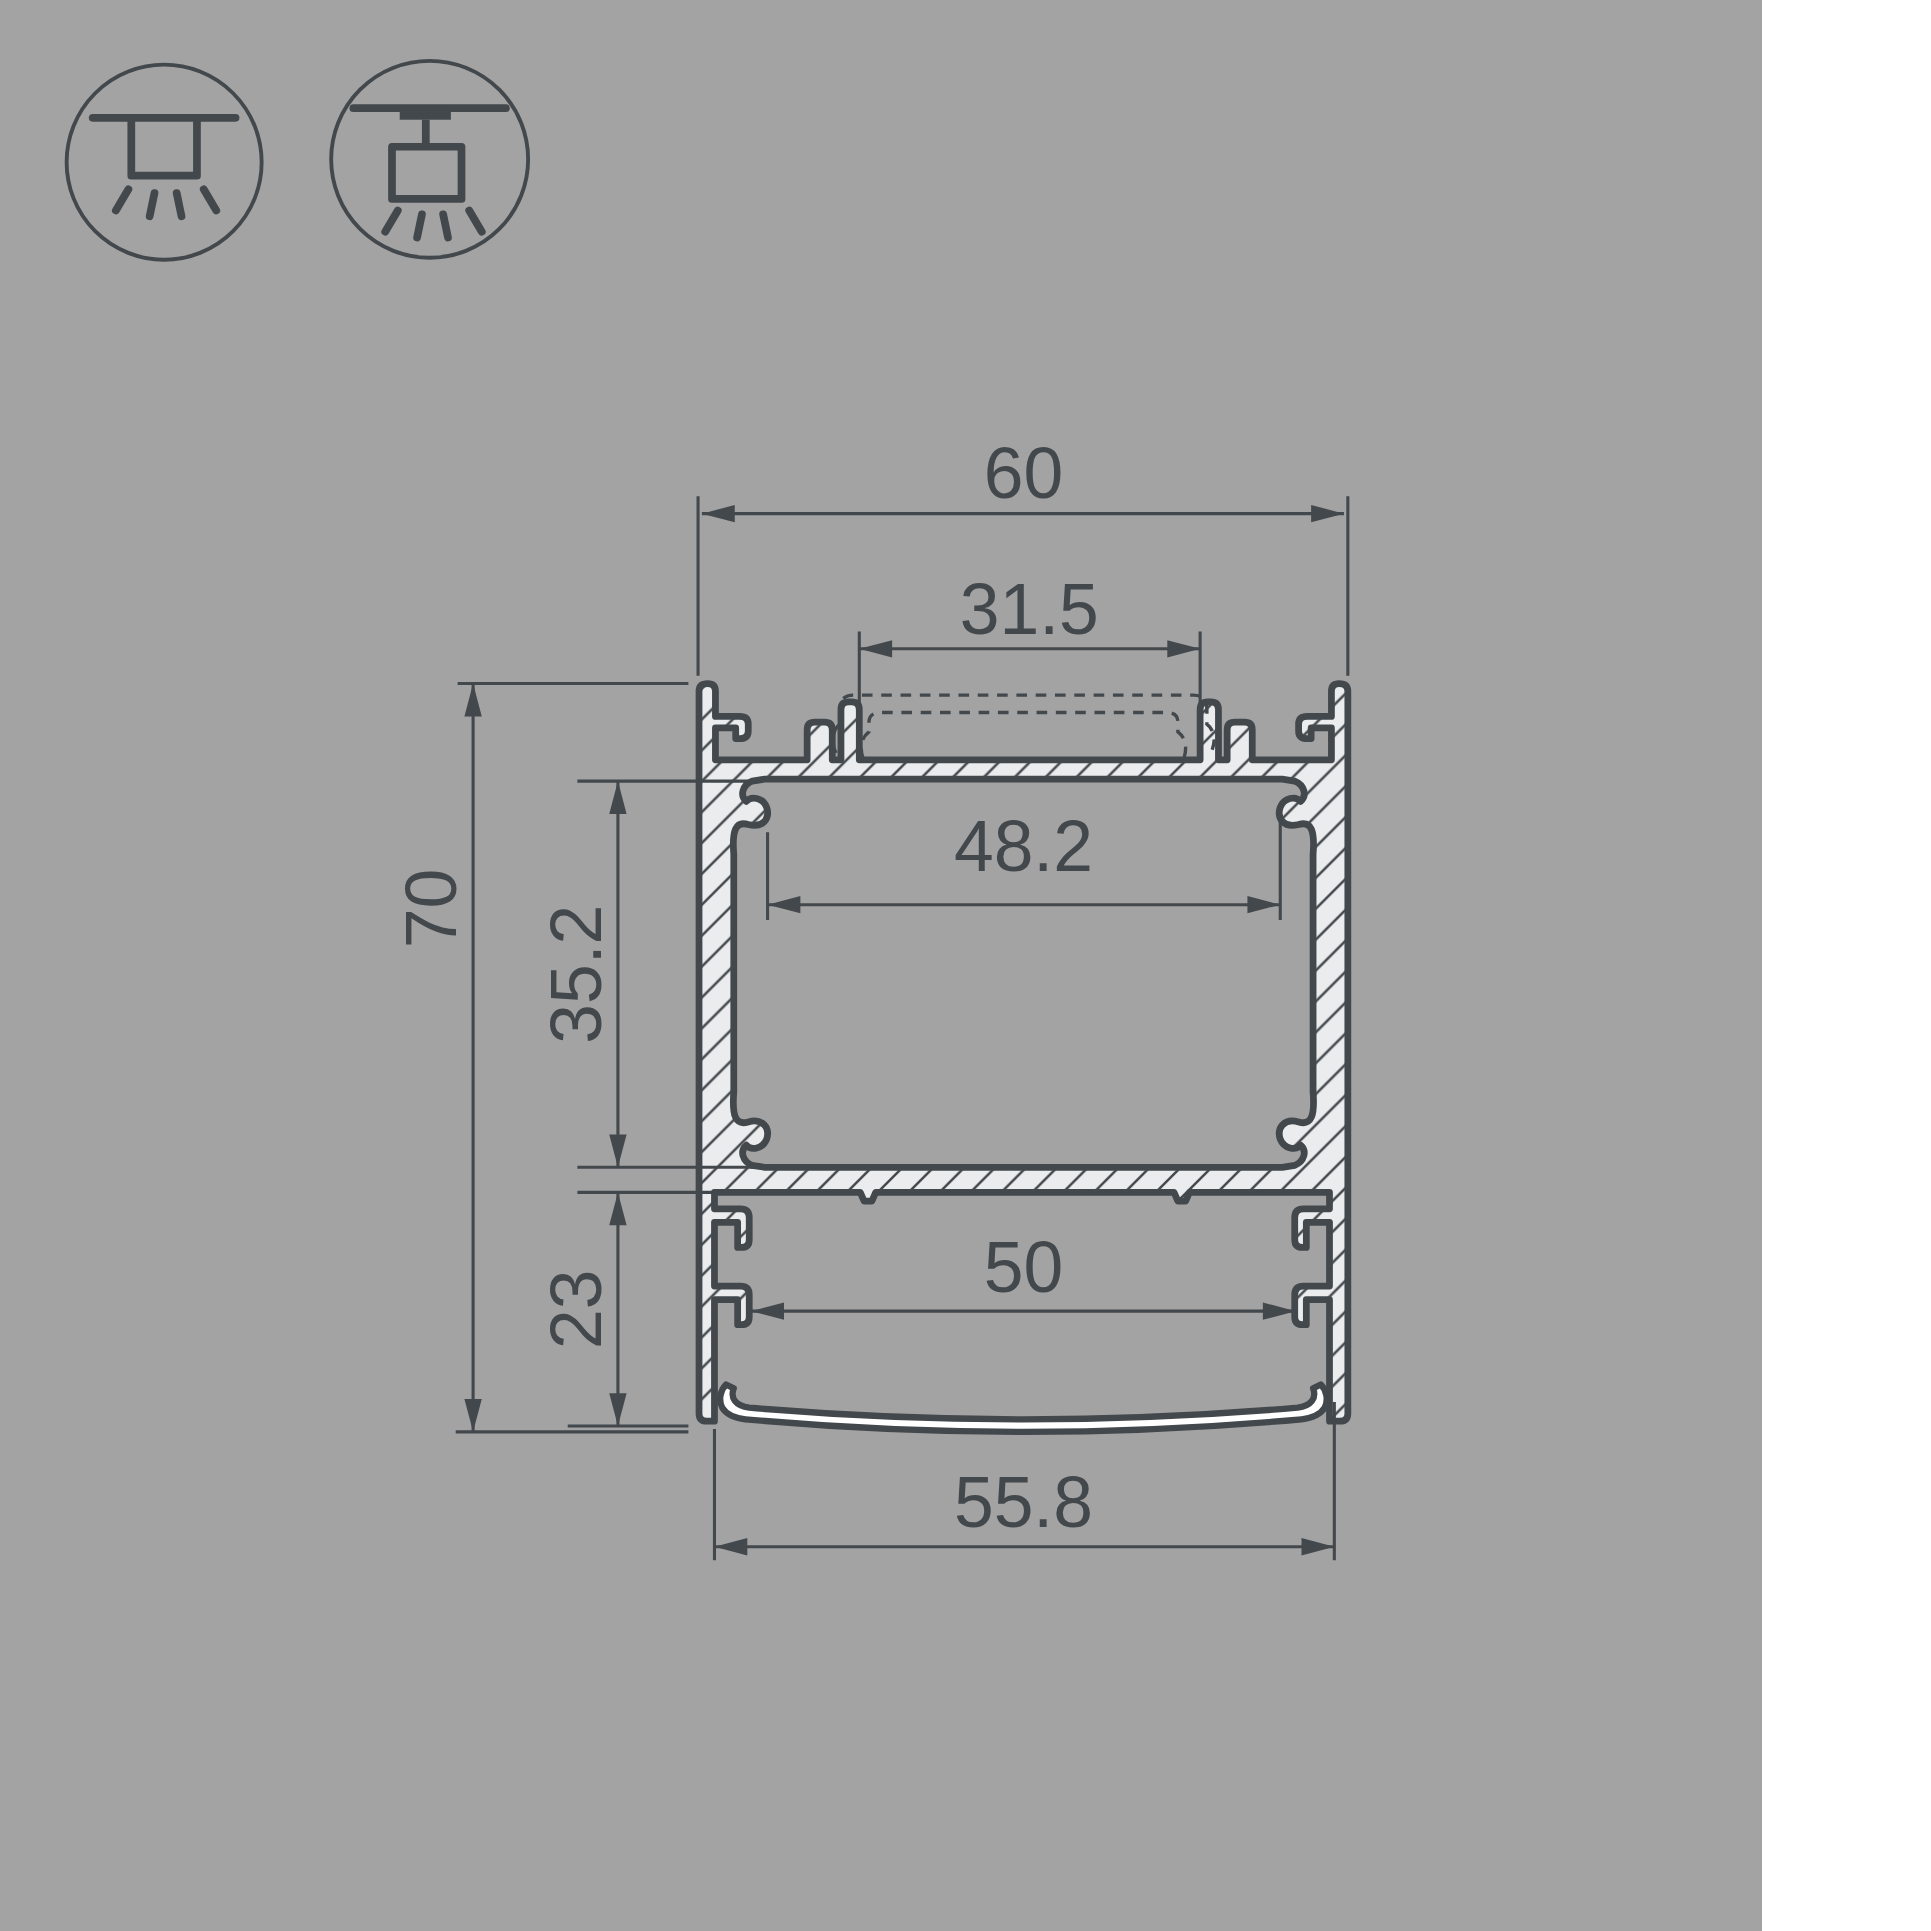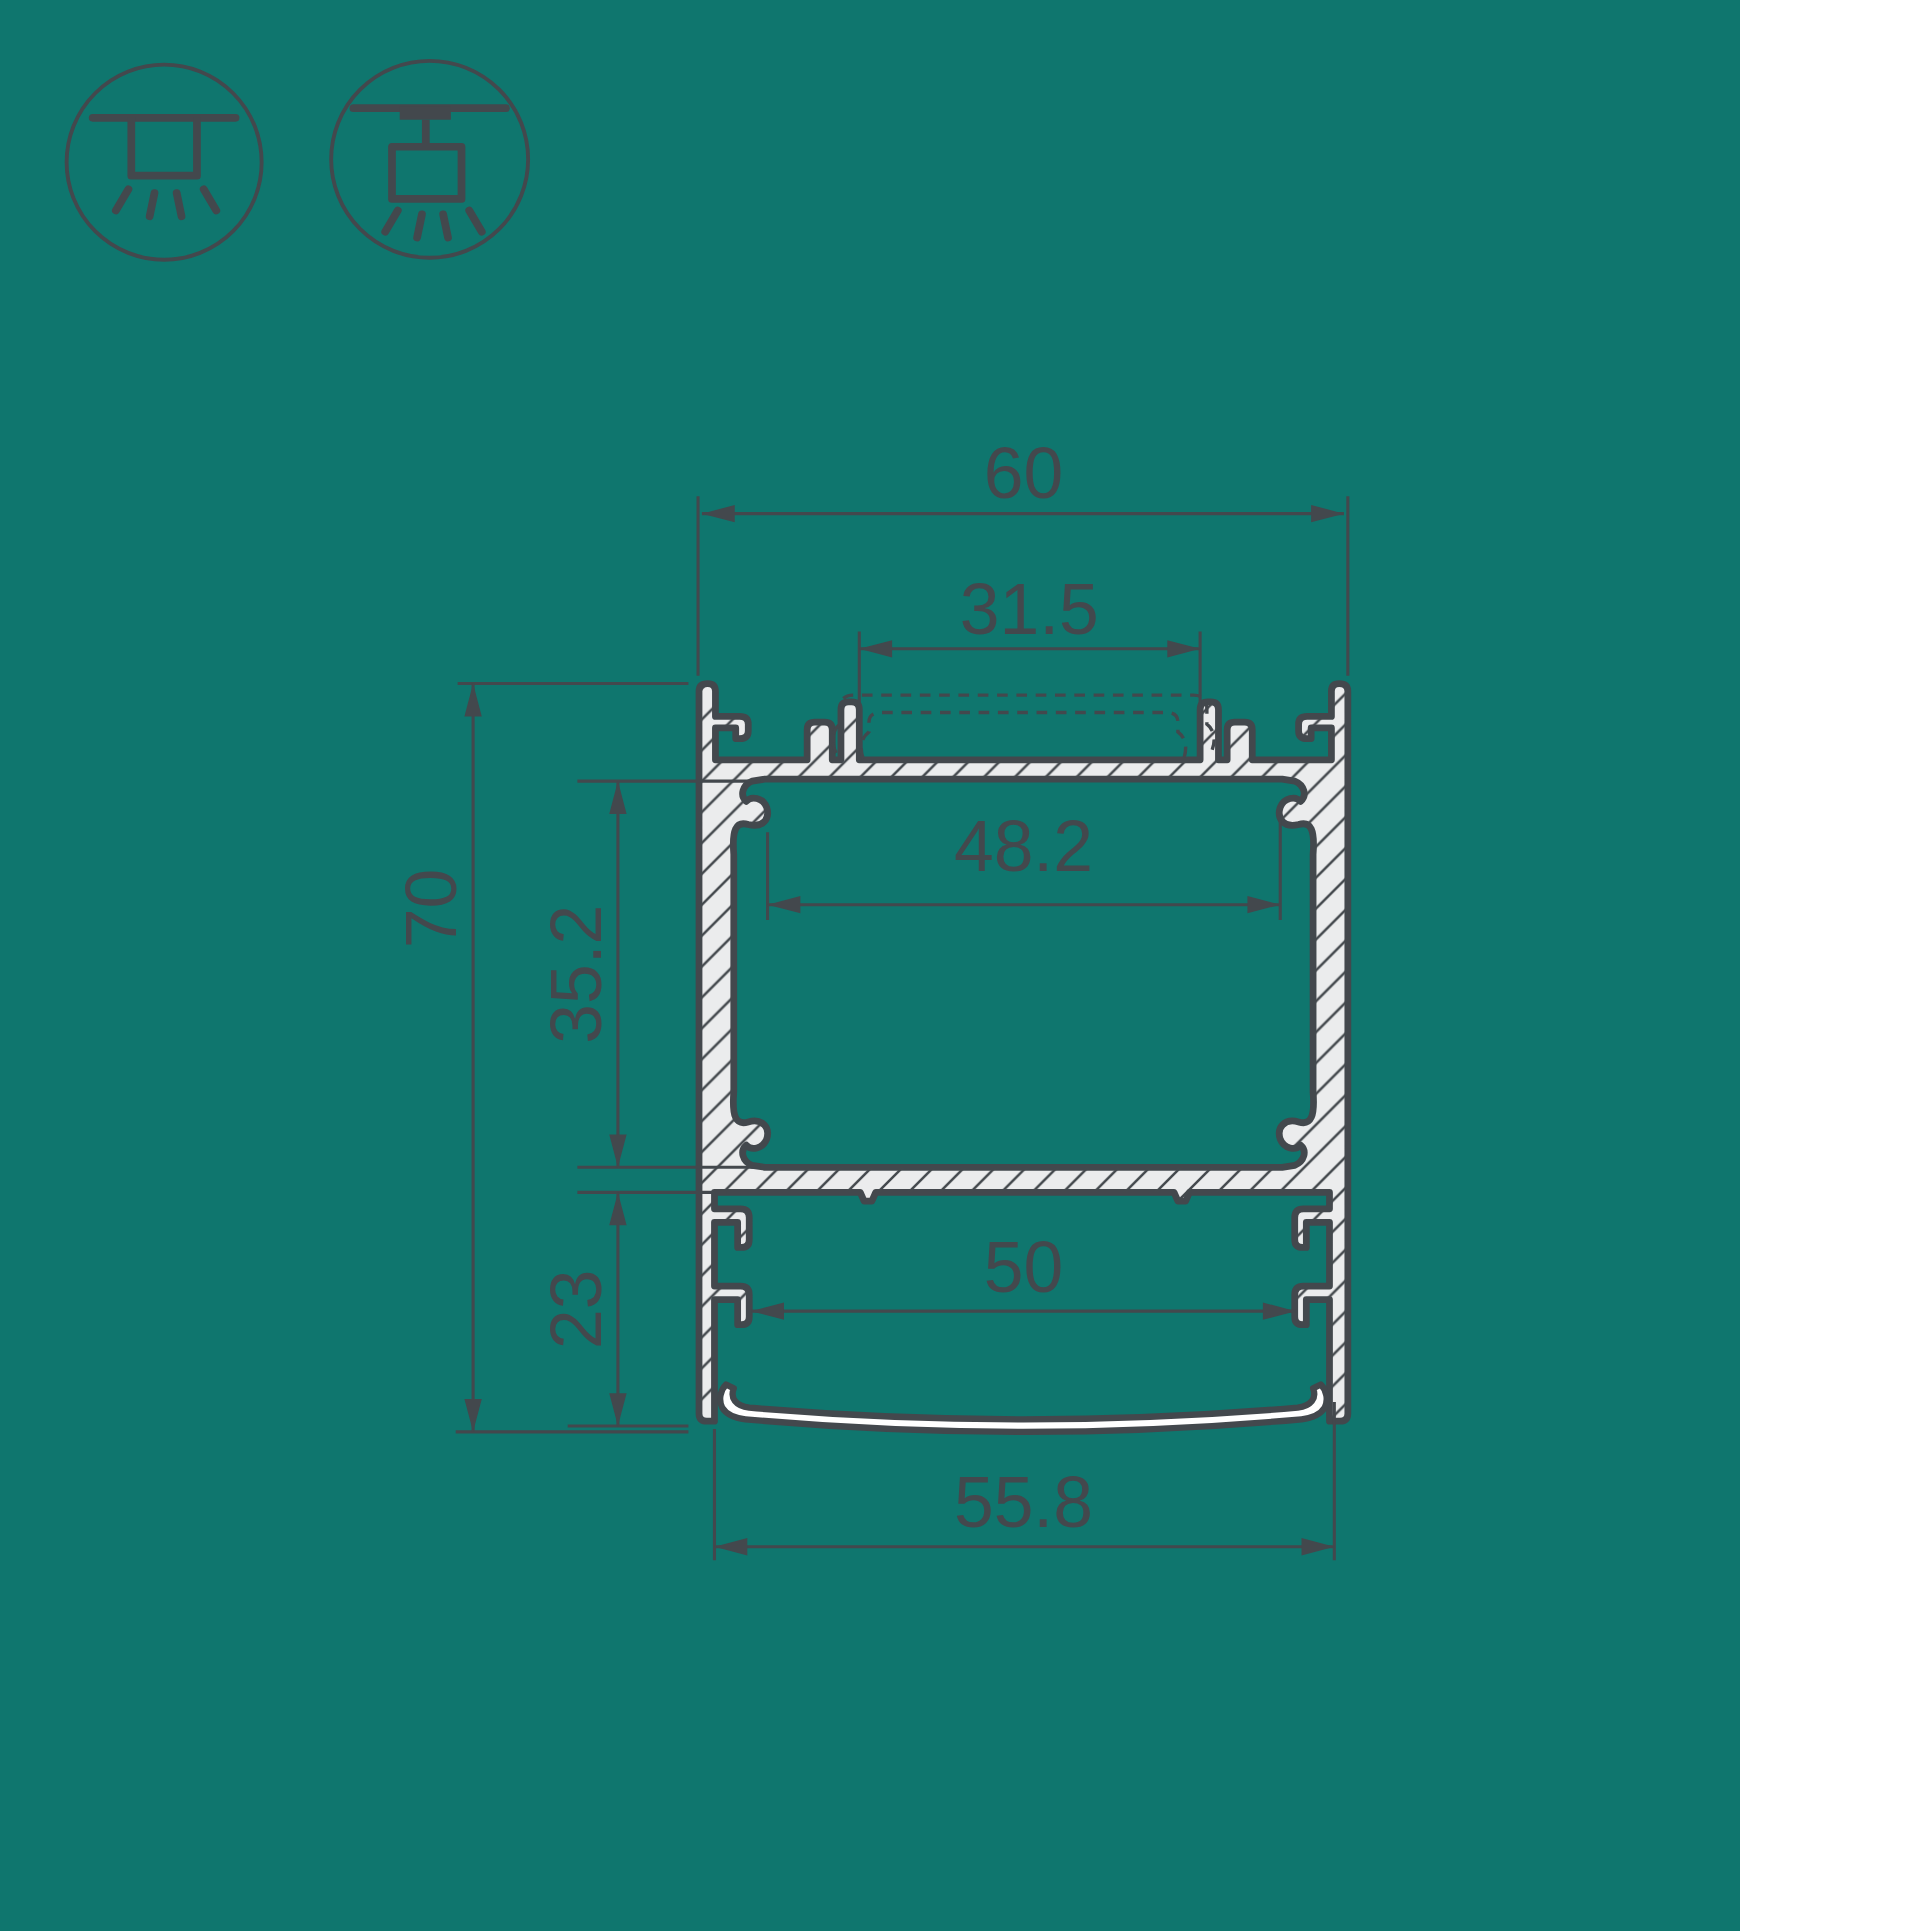--- a/index.html
+++ b/index.html
@@ -1,16 +1,16 @@
 <!DOCTYPE html>
 <html><head>
 <meta charset="utf-8">
 <style>
   html,body{margin:0;padding:0;background:#ffffff;}
-  .canvas{position:relative;width:1740px;height:1931px;background:#0f766e;overflow:hidden;}
+  .canvas{position:relative;width:1740px;height:1931px;background:#a3a3a3;overflow:hidden;padding-left:22px;}
   svg{position:absolute;left:0;top:0;}
   text.dim{font-family:"Liberation Sans","DejaVu Sans",sans-serif;font-size:74px;fill:#43484d;}
 </style>
 </head>
 <body>
 
 <div class="canvas">
 <svg width="1931" height="1931" viewBox="0 0 2000 2000">
   <defs>
     <pattern id="hatch" patternUnits="userSpaceOnUse" width="32" height="32">

